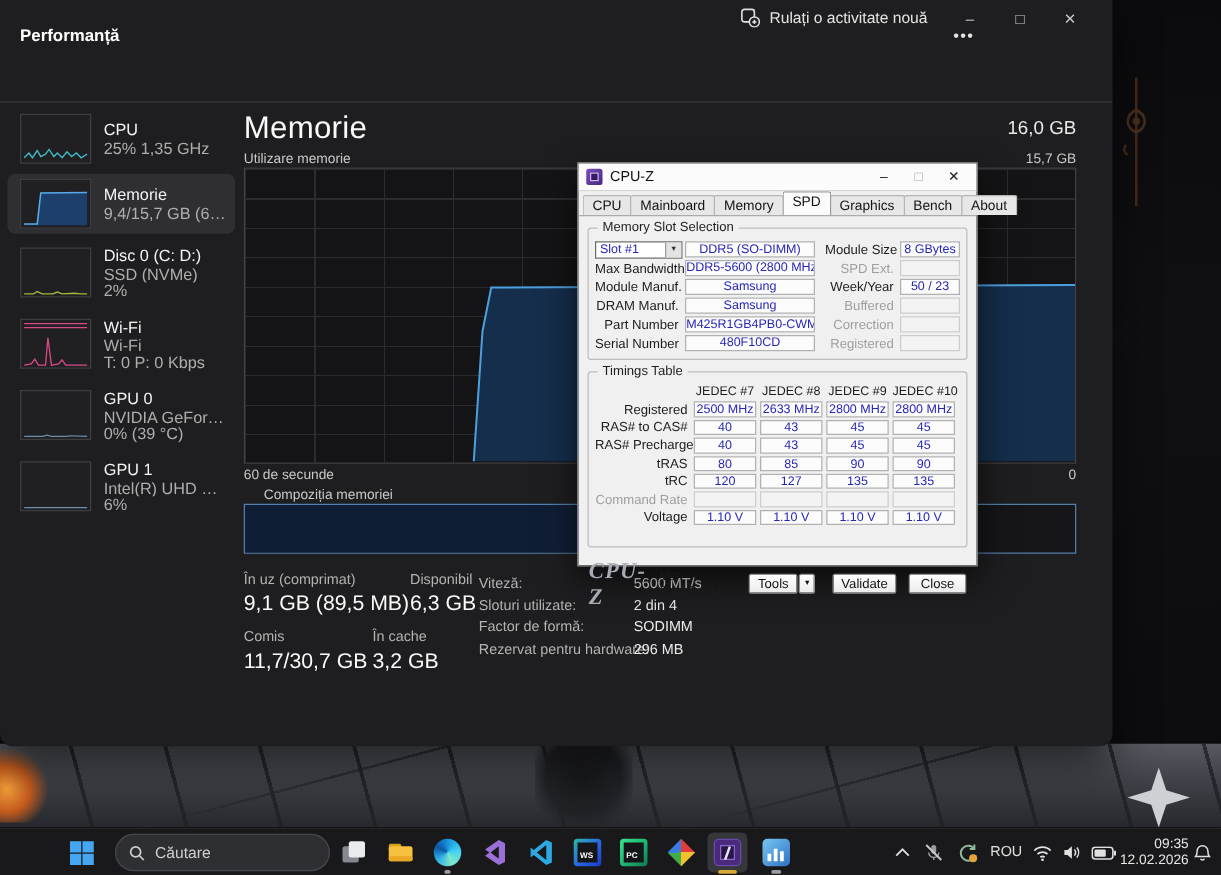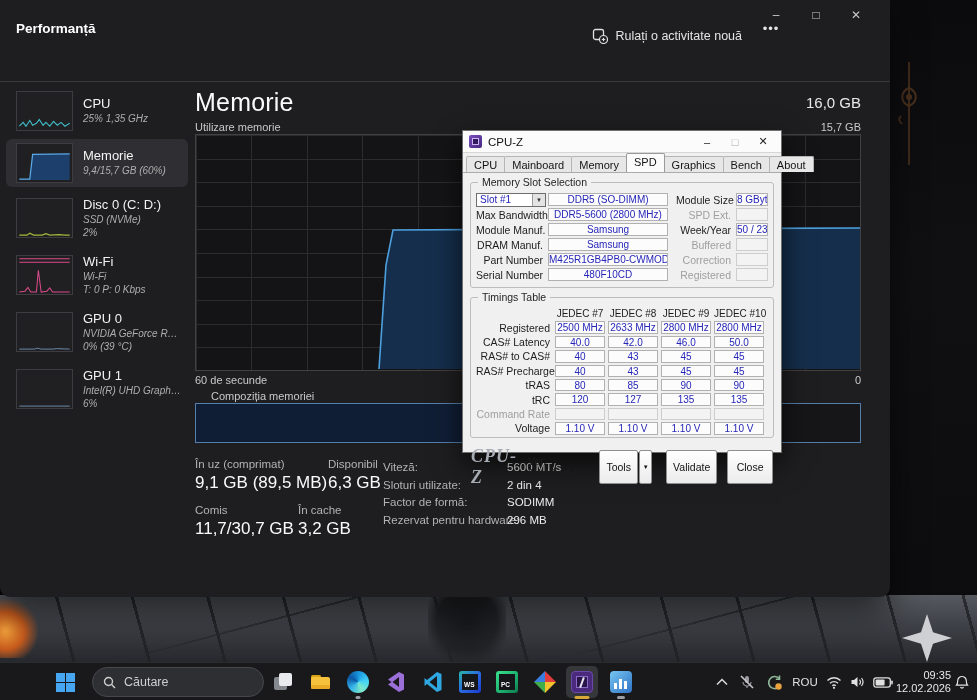--- a/index.html
+++ b/index.html
@@ -23,35 +23,35 @@
   .wall-sparkle{position:absolute;left:902px;top:614px;width:50px;height:48px;background:#cfd0d4;
     clip-path:polygon(50% 0,62% 38%,100% 50%,62% 62%,50% 100%,38% 62%,0 50%,38% 38%);}
 
   
   .tm{position:absolute;left:0;top:0;width:890px;height:597px;background:#1e1e20;
     border-radius:0 0 10px 10px;box-shadow:0 14px 34px rgba(0,0,0,.6);}
   .tm-controls{position:absolute;right:14px;top:0;height:29px;display:flex;}
   .tm-ctl{width:40px;height:29px;display:flex;align-items:center;justify-content:center;
     color:#c9c9c9;font-size:12px;}
   .tm-title{position:absolute;left:16px;top:21px;font-size:13.5px;font-weight:bold;color:#fff;}
-  .tm-runtask{position:absolute;right:140px;top:22px;height:28px;display:flex;align-items:center;
+  .tm-runtask{position:absolute;right:140px;top:0;height:28px;display:flex;align-items:center;
     gap:8px;color:#e4e4e4;font-size:12.5px;padding:0 8px;border-radius:4px;}
   .tm-more{position:absolute;right:104px;top:14px;width:30px;height:28px;display:flex;
     align-items:center;justify-content:center;color:#e4e4e4;font-size:13px;letter-spacing:1px;}
   .tm-divider{position:absolute;left:0;top:81px;width:100%;height:1px;background:#39393c;}
 
   
   .sb{position:absolute;left:6px;top:88px;width:182px;display:flex;flex-direction:column;gap:5px;}
   .sb-item{display:flex;align-items:center;gap:10px;padding:3px 6px 3px 10px;border-radius:6px;}
   .sb-item.sel{background:#2f2f33;}
   .thumb{width:57px;height:40px;background:#202023;border:1px solid #3d3d41;flex:none;}
   .sb-text{display:flex;flex-direction:column;justify-content:center;min-width:0;}
   .sb-t{font-size:13px;color:#f3f3f3;line-height:16px;white-space:nowrap;}
-  .sb-s{font-size:10px;color:#aeaeae;line-height:13.5px;white-space:nowrap;overflow:hidden;
-    text-overflow:ellipsis;max-width:108px;font-style:italic;}
+  .sb-s{font-size:13px;color:#aeaeae;line-height:13.5px;white-space:nowrap;overflow:hidden;
+    text-overflow:ellipsis;max-width:108px;}
 
   
   .main{position:absolute;left:195px;top:0;width:666px;height:597px;}
   .m-titlerow{position:absolute;left:0;top:88px;width:666px;display:flex;
     justify-content:space-between;align-items:center;}
   .m-title{font-size:25px;font-weight:400;color:#fafafa;letter-spacing:.2px;}
   .m-total{font-size:15px;color:#e8e8e8;text-align:center;}
   .m-lblrow{position:absolute;left:0;top:121px;width:666px;display:flex;
     justify-content:space-between;font-size:11px;color:#c9c9c9;}
   .chart{position:absolute;left:0;top:134px;width:666px;height:237px;background:#141416;
@@ -99,41 +99,41 @@
   .groupbox{position:relative;margin:9px 7px 0;border:1px solid #bdbdbd;border-radius:3px;}
   .legend{position:absolute;top:-7px;left:7px;background:#f0f0f0;padding:0 4px;font-size:10.5px;
     color:#1f1f1f;line-height:12px;}
   .slot-rows{padding:9px 5px 6px;}
   .slot-row{display:flex;align-items:center;height:15px;gap:2px;}
   .lbl{font-size:10.5px;color:#1c1c1c;text-align:right;white-space:nowrap;padding-right:3px;}
   .lbl.dis{color:#9f9f9f;}
   .fld{background:#fcfcfc;border:1px solid #b1b1b1;color:#2626b8;text-align:center;font-size:10px;
     height:13px;line-height:11.5px;overflow:hidden;white-space:nowrap;}
   .fld.dis{background:#f3f3f3;border-color:#cdcdcd;}
-  .w70{width:70px;} .w104{width:120px;} .w58{width:58px;margin-left:6px;} .w64{flex:1;}
+  .w70{width:70px;} .w104{width:104px;} .w58{width:58px;margin-left:6px;} .w64{flex:1;}
   .combo{width:70px;height:14px;background:#fff;border:1px solid #6d6d6d;display:flex;
     align-items:center;}
   .combo-txt{flex:1;color:#2626b8;font-size:10px;padding-left:3px;white-space:nowrap;overflow:hidden;}
   .combo-arrow{width:13px;height:12px;background:#e3e3e3;border-left:1px solid #9c9c9c;color:#333;
     font-size:6px;display:flex;align-items:center;justify-content:center;}
   .tt-grid{padding:8px 5px 5px;}
   .tt-row{display:flex;align-items:center;height:14.4px;gap:3px;}
   .tt-label{width:76px;text-align:right;font-size:10.5px;color:#1c1c1c;padding-right:2px;
     white-space:nowrap;}
   .tt-label.dis{color:#9f9f9f;}
   .tt-col-h{width:50px;text-align:center;font-size:10px;color:#1c1c1c;white-space:nowrap;}
   .tt-field{width:50px;background:#fcfcfc;border:1px solid #b1b1b1;color:#2626b8;font-size:10px;
     height:12.5px;line-height:11px;text-align:center;white-space:nowrap;}
   .tt-field.dis{background:#f3f3f3;border-color:#cdcdcd;}
   .cz-footer{display:flex;align-items:center;padding:8px 8px 0;}
   .cz-logo{font-family:"Liberation Serif",serif;font-style:italic;font-weight:bold;font-size:18px;
     color:#a7acb4;letter-spacing:1px;}
   .cz-ver{font-size:10.5px;color:#1c1c1c;margin-left:8px;}
   .btn{background:linear-gradient(#fff,#ebebeb);border:1px solid #8f8f8f;border-radius:2px;
-    font-size:10.5px;height:34px;display:flex;align-items:center;justify-content:center;color:#111;}
+    font-size:10.5px;height:16px;display:flex;align-items:center;justify-content:center;color:#111;}
   .btn-tools{width:46px;margin-left:12px;}
   .btn-arrow{width:15px;font-size:6px;margin-left:1px;}
   .btn-validate{width:60px;margin-left:14px;}
   .btn-close{width:54px;margin-left:10px;}
 
   
   .bar{position:absolute;left:0;top:662px;width:977px;height:38px;background:#1b1c1fde;
     border-top:1px solid #2b2c30;backdrop-filter:blur(2px);}
   .bar-abs{position:absolute;top:0;height:38px;display:flex;align-items:center;justify-content:center;}
   .start{left:48px;width:34px;}
@@ -394,27 +394,20 @@
             <div class="tt-col-h">JEDEC #10</div>
           </div>
           <div class="tt-row">
             <div class="tt-label">Registered</div>
             <div class="tt-field">2500 MHz</div>
             <div class="tt-field">2633 MHz</div>
             <div class="tt-field">2800 MHz</div>
             <div class="tt-field">2800 MHz</div>
           </div>
           <div class="tt-row">
-            <div class="tt-label">CAS# Latency</div>
-            <div class="tt-field">40.0</div>
-            <div class="tt-field">42.0</div>
-            <div class="tt-field">46.0</div>
-            <div class="tt-field">50.0</div>
-          </div>
-          <div class="tt-row">
             <div class="tt-label">RAS# to CAS#</div>
             <div class="tt-field">40</div>
             <div class="tt-field">43</div>
             <div class="tt-field">45</div>
             <div class="tt-field">45</div>
           </div>
           <div class="tt-row">
             <div class="tt-label">RAS# Precharge</div>
             <div class="tt-field">40</div>
             <div class="tt-field">43</div>

